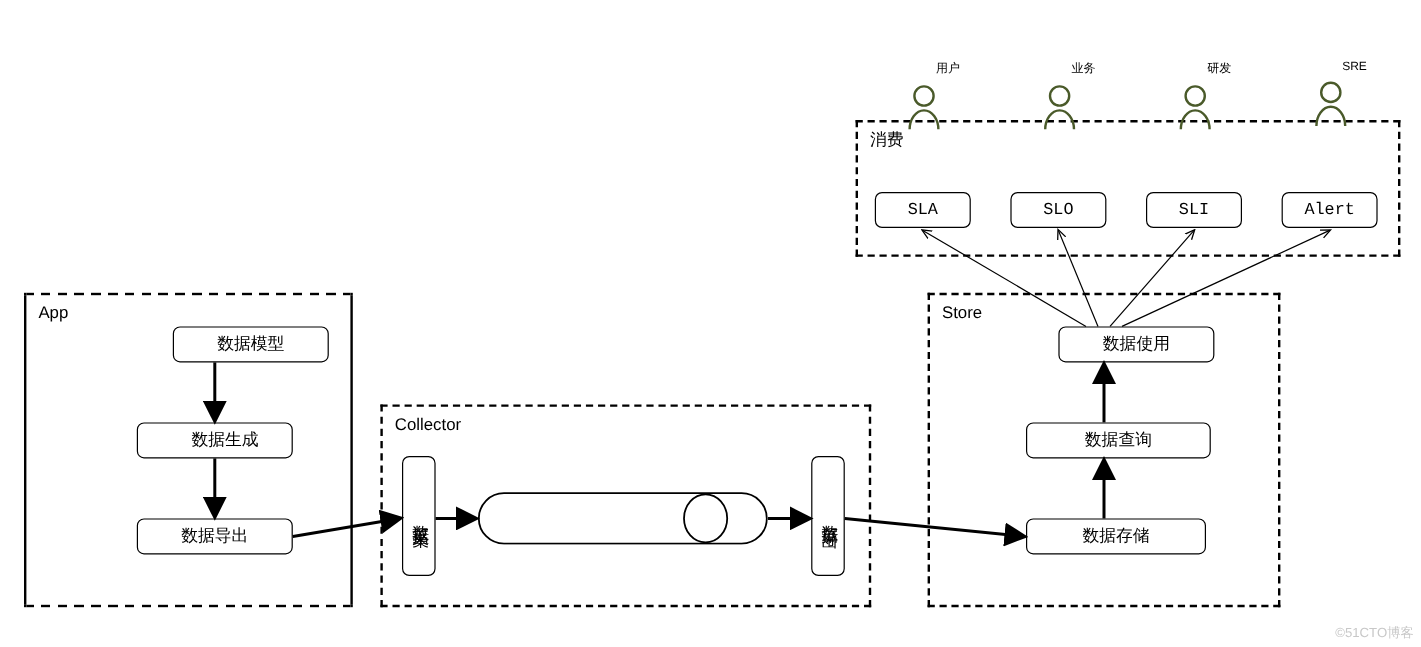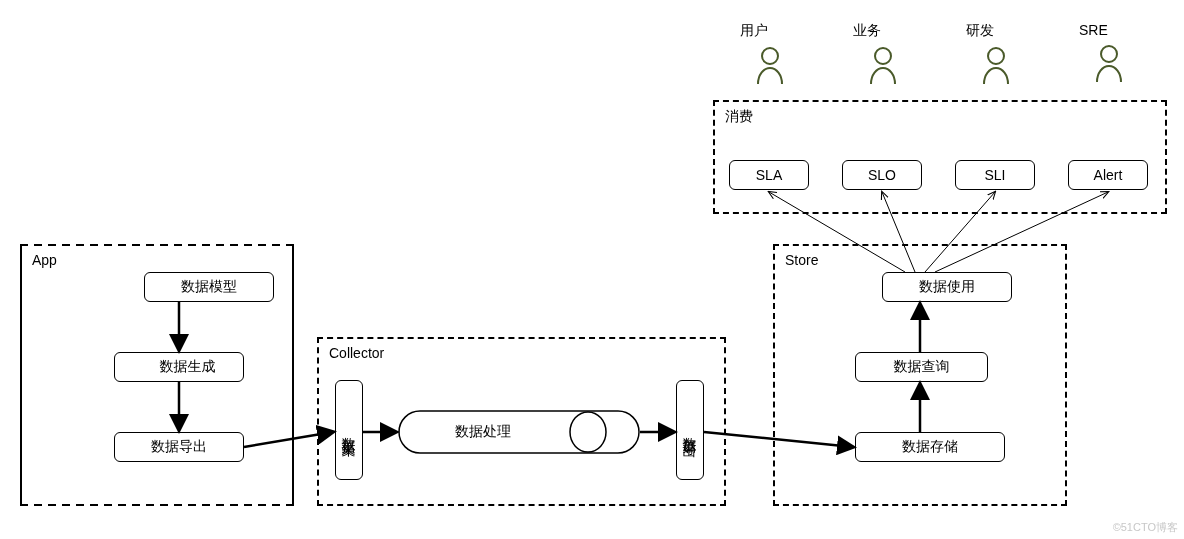--- a/index.html
+++ b/index.html
@@ -29,35 +29,37 @@
     border: 1.5px solid #000;
     border-radius: 6px;
     background: #fff;
     font-size: 14px;
     display: flex;
     align-items: center;
     justify-content: center;
     text-align: center;
     box-sizing: border-box;
     padding: 2px;
+    font-family: Liberation Mono, monospace;
   }
   .vbox {
     writing-mode: vertical-rl;
     text-orientation: upright;
     letter-spacing: 2px;
   }
   .capsule {
     position: absolute;
     box-sizing: border-box;
   }
   .persona {
     position: absolute;
     width: 60px;
-    text-align: left;
-    font-size: 14px;
+    text-align: right;
+    font-size: 10px;
+    margin-top: 28px;
   }
   .persona svg {
     display: block;
     margin: 4px auto 0;
   }
   svg.arrows {
     position: absolute;
     left: 0;
     top: 0;
     pointer-events: none;
@@ -94,25 +96,24 @@
 <div class="box" style="left:114px; top:432px; width:130px; height:30px;">数据导出</div>
 
 <div class="box vbox" style="left:335px; top:380px; width:28px; height:100px;">数据采集</div>
 <div class="box vbox" style="left:676px; top:380px; width:28px; height:100px;">数据导出</div>
 
 <div class="capsule" style="left:398px; top:410px; width:242px; height:44px;">
   <svg width="242" height="44">
     <rect x="1" y="1" width="240" height="42" rx="21" ry="21" fill="#fff" stroke="#000" stroke-width="1.5"></rect>
     <ellipse cx="190" cy="22" rx="18" ry="20" fill="#fff" stroke="#000" stroke-width="1.5"></ellipse>
   </svg>
-  <span style="position:absolute; left:0; top:0; width:170px; height:44px; display:flex; align-items:center; justify-content:center; font-size:14px;">数据处理</span>
 </div>
 
 <div class="box" style="left:855px; top:432px; width:150px; height:30px;">数据存储</div>
-<div class="box" style="left:855px; top:352px; width:133px; height:30px;">数据查询</div>
+<div class="box" style="left:855px; top:352px; width:154px; height:30px;">数据查询</div>
 <div class="box" style="left:882px; top:272px; width:130px; height:30px;">数据使用</div>
 
 <div class="box" style="left:729px; top:160px; width:80px; height:30px;">SLA</div>
 <div class="box" style="left:842px; top:160px; width:80px; height:30px;">SLO</div>
 <div class="box" style="left:955px; top:160px; width:80px; height:30px;">SLI</div>
 <div class="box" style="left:1068px; top:160px; width:80px; height:30px;">Alert</div>
 
 <div class="persona" style="left:740px; top:22px;">
   <span>用户</span>
   <svg width="36" height="40">

